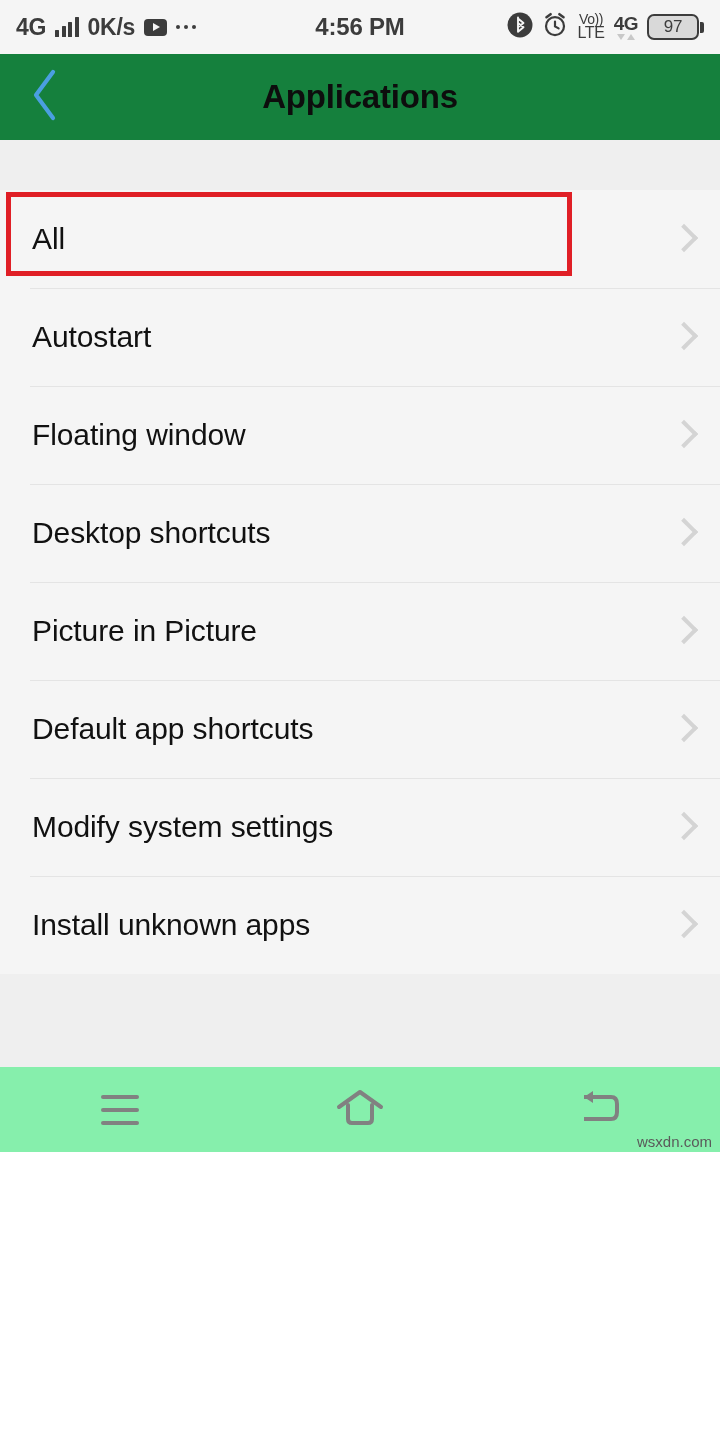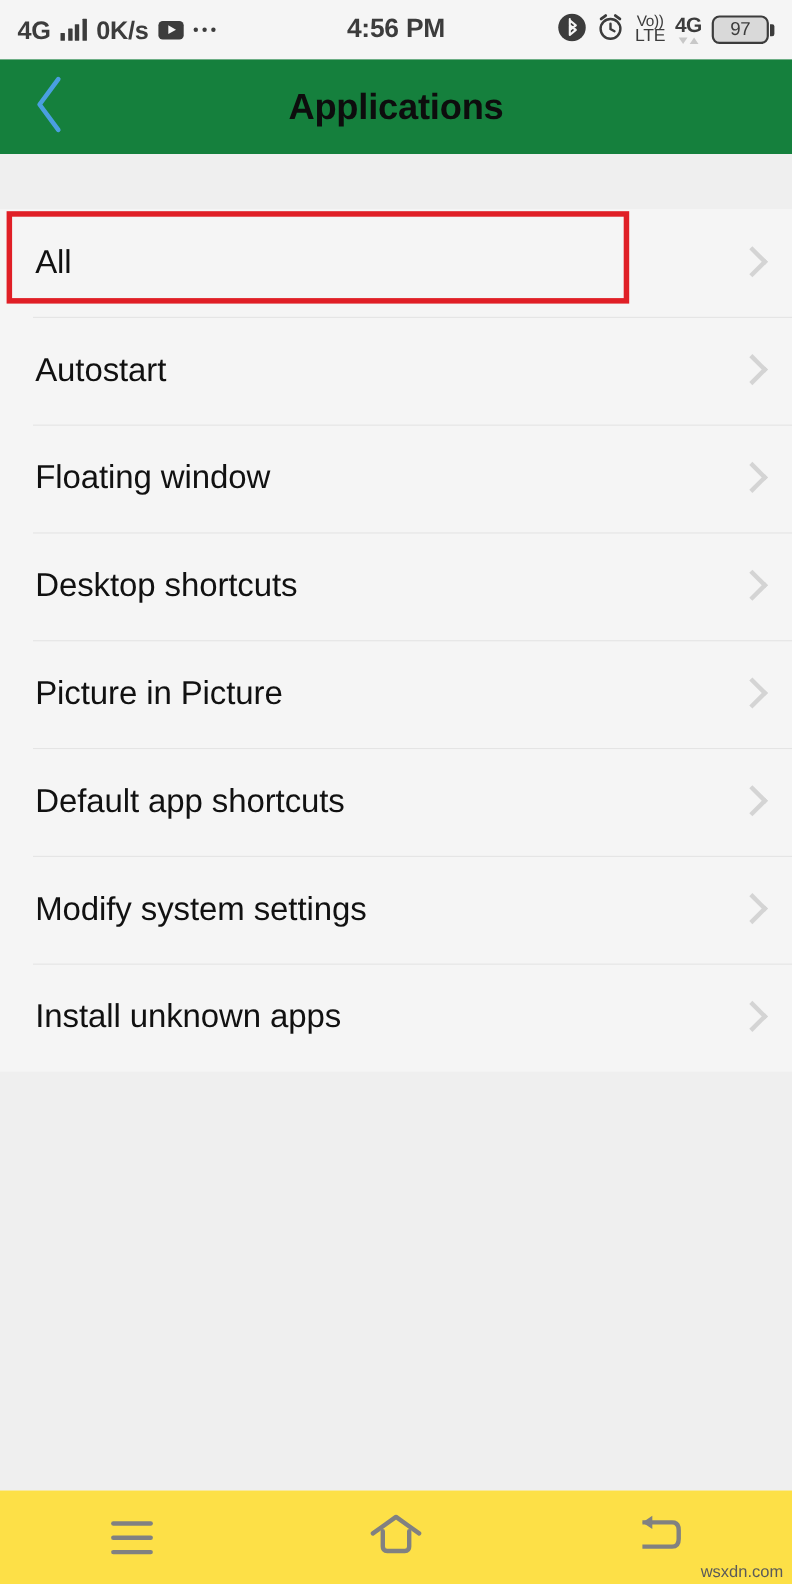--- a/index.html
+++ b/index.html
@@ -9,21 +9,21 @@
   }
   body {
     width: 720px;
     height: 1440px;
     font-family: "Liberation Sans", sans-serif;
     overflow: hidden;
   }
   .phone {
     position: relative;
     width: 720px;
-    height: 1440px;
+    height: 1152px;
     background: #f5f5f5;
     display: flex;
     flex-direction: column;
   }
 
   
   .status-bar {
     height: 54px;
     min-height: 54px;
     background: #f5f5f5;
@@ -275,21 +275,21 @@
   
   .filler {
     flex: 1;
     background: #efefef;
   }
 
   
   .navbar {
     height: 85px;
     min-height: 85px;
-    background: #fde047;
+    background: #86efac;
     display: flex;
     align-items: center;
     position: relative;
   }
   .nav-btn {
     flex: 1;
     height: 85px;
     display: flex;
     align-items: center;
     justify-content: center;

